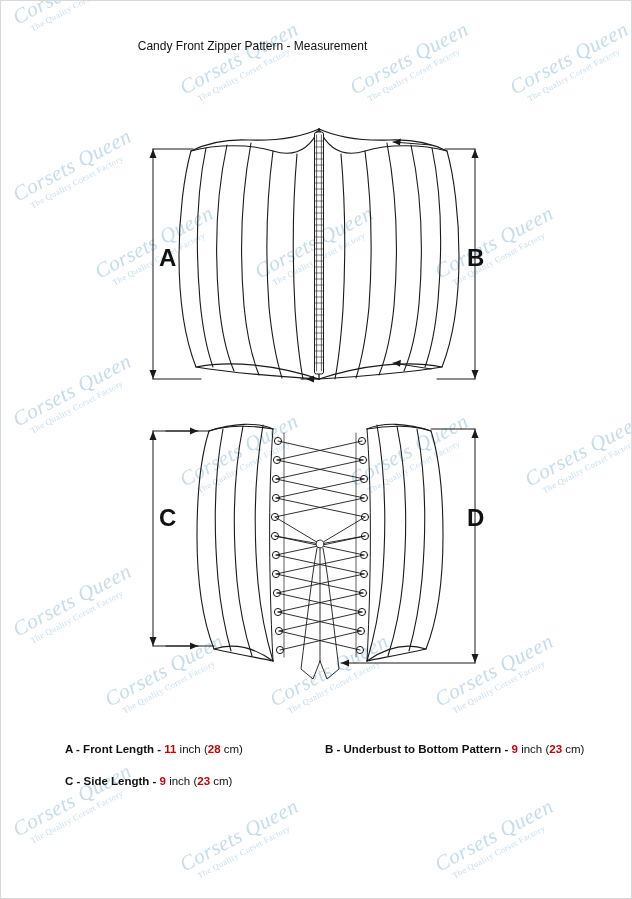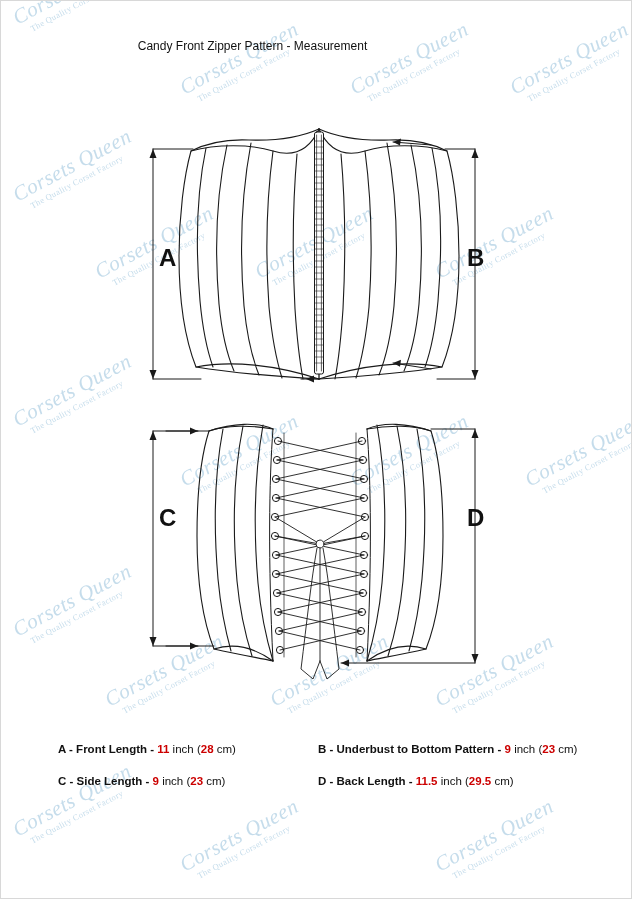--- a/index.html
+++ b/index.html
@@ -71,21 +71,21 @@
     position: absolute;
     font-size: 24px;
     font-weight: bold;
     color: #111;
     font-family: "Liberation Sans", sans-serif;
   }
 
   
   .legend {
     position: absolute;
-    left: 57px;
+    left: 64px;
     top: 742px;
     width: 520px;
     font-size: 11.5px;
     color: #111;
   }
   .legend-row {
     display: flex;
     margin-bottom: 20px;
   }
   .legend-cell {
@@ -403,19 +403,16 @@
         <span class="key">A</span><span class="key"> - Front Length - </span><span class="num">11</span><span> inch (</span><span class="num">28</span><span> cm)</span>
       </div>
       <div class="legend-cell">
         <span class="key">B</span><span class="key"> - Underbust to Bottom Pattern - </span><span class="num">9</span><span> inch (</span><span class="num">23</span><span> cm)</span>
       </div>
     </div>
     <div class="legend-row">
       <div class="legend-cell">
         <span class="key">C</span><span class="key"> - Side Length - </span><span class="num">9</span><span> inch (</span><span class="num">23</span><span> cm)</span>
       </div>
-      <div class="legend-cell">
-        <span class="key">D</span><span class="key"> - Back Length - </span><span class="num">11.5</span><span> inch (</span><span class="num">29.5</span><span> cm)</span>
-      </div>
     </div>
   </div>
 
 </div>
 
 </body></html>

